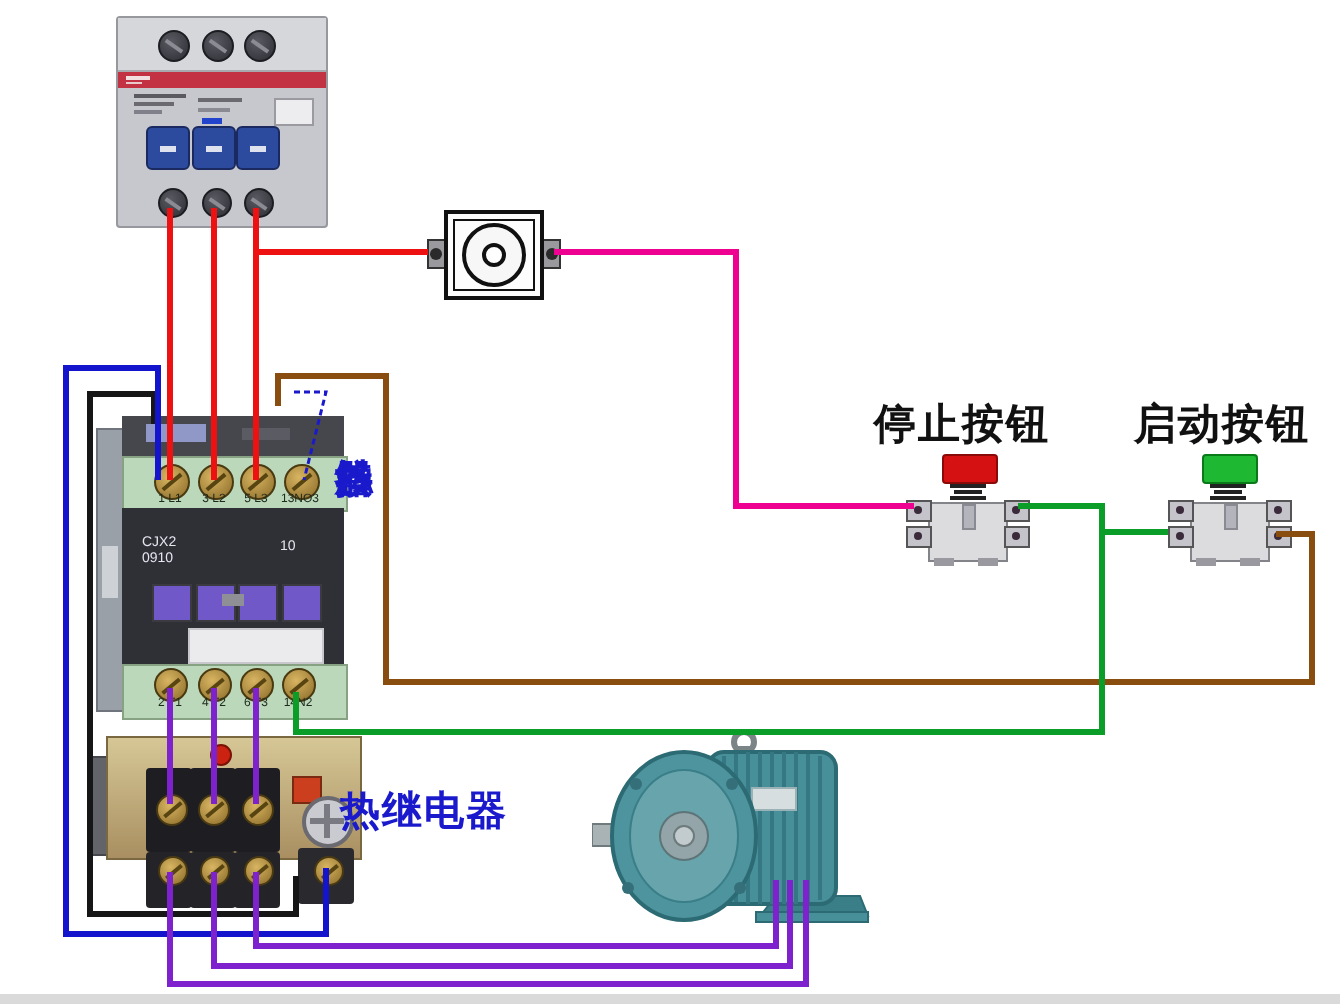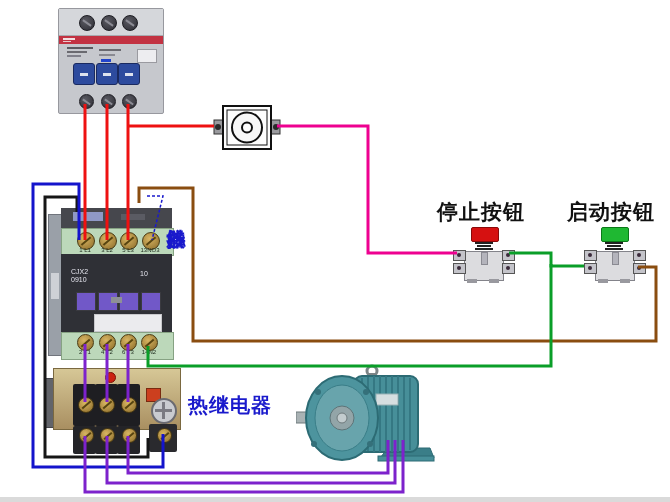--- a/index.html
+++ b/index.html
@@ -278,16 +278,16 @@
     <polyline points="85,436 85,492 403,492 403,440" fill="none" stroke-width="3" stroke="#7d22cc"></polyline>
     <polyline points="107,436 107,483 395,483 395,440" fill="none" stroke-width="3" stroke="#7d22cc"></polyline>
     <polyline points="128,436 128,473 388,473 388,440" fill="none" stroke-width="3" stroke="#7d22cc"></polyline>
 
     <polyline points="147,196 163,196 152,240" fill="none" stroke-width="1.5" stroke-dasharray="3,2" stroke="#1a1acc"></polyline>
   </svg>
 
   <div class="abs cjk" style="left:567px;top:198px;">启动按钮</div>
   <div class="abs cjk" style="left:437px;top:198px;">停止按钮</div>
   <div class="abs cjk blue-lbl vert" style="left:165px;top:213px;height:80px;">接触器</div>
-  <div class="abs cjk blue-lbl" style="left:188px;top:392px;font-size:20px;">热继电器</div>
+  <div class="abs cjk blue-lbl" style="left:170px;top:392px;font-size:20px;">热继电器</div>
 
   <div class="abs" style="left:0;top:497px;width:670px;height:5px;background:#dadada;"></div>
 </div>
 
 </body></html>

